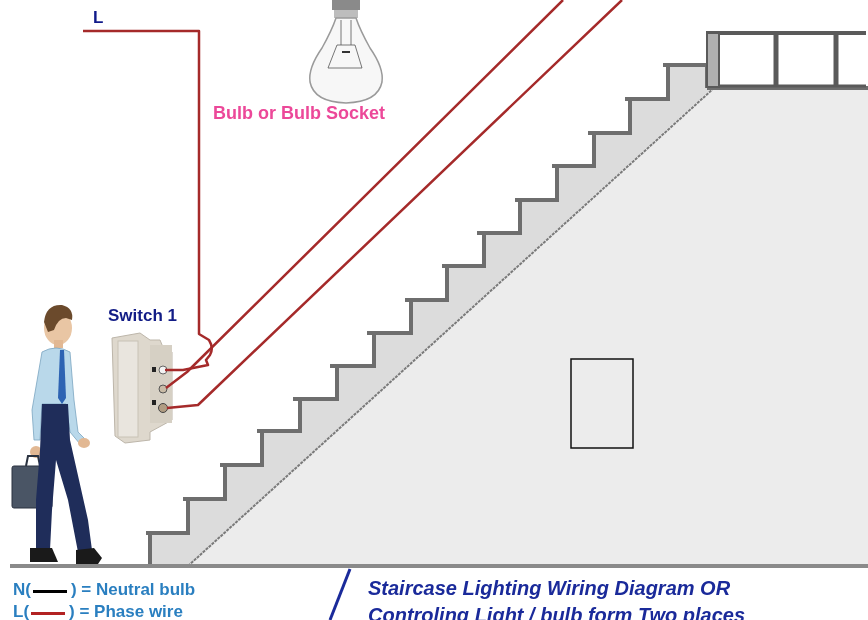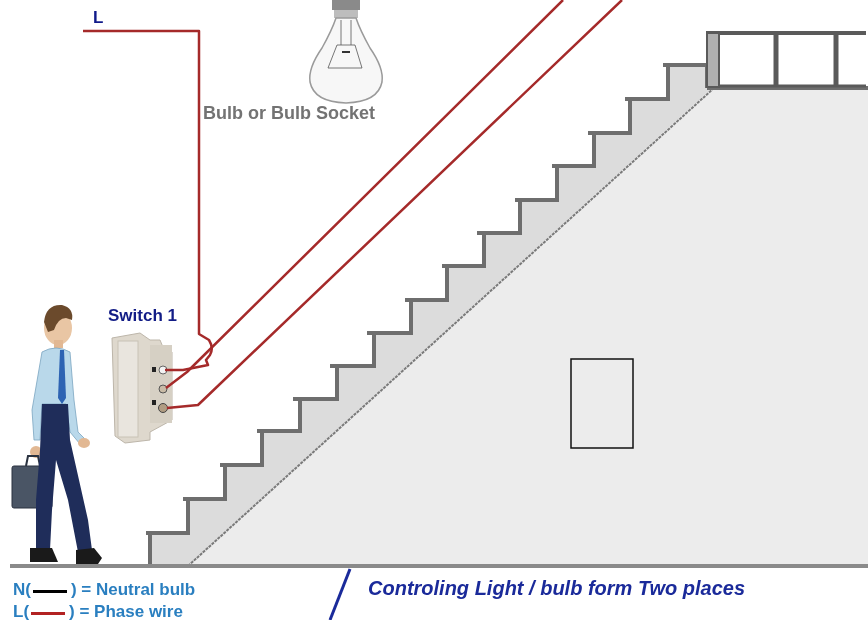--- a/index.html
+++ b/index.html
@@ -1,20 +1,20 @@
 <!DOCTYPE html>
 <html><head>
 <meta charset="utf-8">
 <style>
   html, body { margin: 0; padding: 0; background: #ffffff; }
   body { width: 868px; height: 620px; position: relative; overflow: hidden; font-family: "Liberation Sans", sans-serif; }
   .canvas { position: absolute; left: 0; top: 0; width: 868px; height: 620px; }
   .label { position: absolute; font-family: "Liberation Sans", sans-serif; font-weight: bold; white-space: nowrap; }
   .lbl-L { left: 93px; top: 8px; font-size: 17px; color: #101a8a; }
-  .lbl-bulb { left: 203px; top: 103px; font-size: 18px; color: #737373; }
+  .lbl-bulb { left: 213px; top: 103px; font-size: 18px; color: #ec4899; }
   .lbl-switch { left: 108px; top: 306px; font-size: 17px; color: #121c86; text-align: center; }
   .legend { position: absolute; left: 13px; top: 579px; font-size: 17px; color: #2a7fc0; line-height: 22px; font-weight: bold; }
   .legend-row { display: flex; align-items: center; height: 22px; }
   .legend-swatch { display: inline-block; width: 34px; height: 3px; margin: 0 4px 0 2px; position: relative; top: 1px; }
   .title { position: absolute; left: 368px; top: 575px; font-size: 20px; color: #1a2a9a; font-style: italic; font-weight: bold; line-height: 27px; }
 </style>
 </head>
 <body>
 
 <svg class="canvas" width="868" height="620" viewBox="0 0 868 620" xmlns="http://www.w3.org/2000/svg">
@@ -109,14 +109,15 @@
     <span>) = Neutral bulb</span>
   </div>
   <div class="legend-row">
     <span>L(</span>
     <span class="legend-swatch" style="background:#b22222;"></span>
     <span>) = Phase wire</span>
   </div>
 </div>
 
 <div class="title">
+  <div>Staircase Lighting Wiring Diagram OR</div>
   <div>Controling Light / bulb form Two places</div>
 </div>
 
 </body></html>

